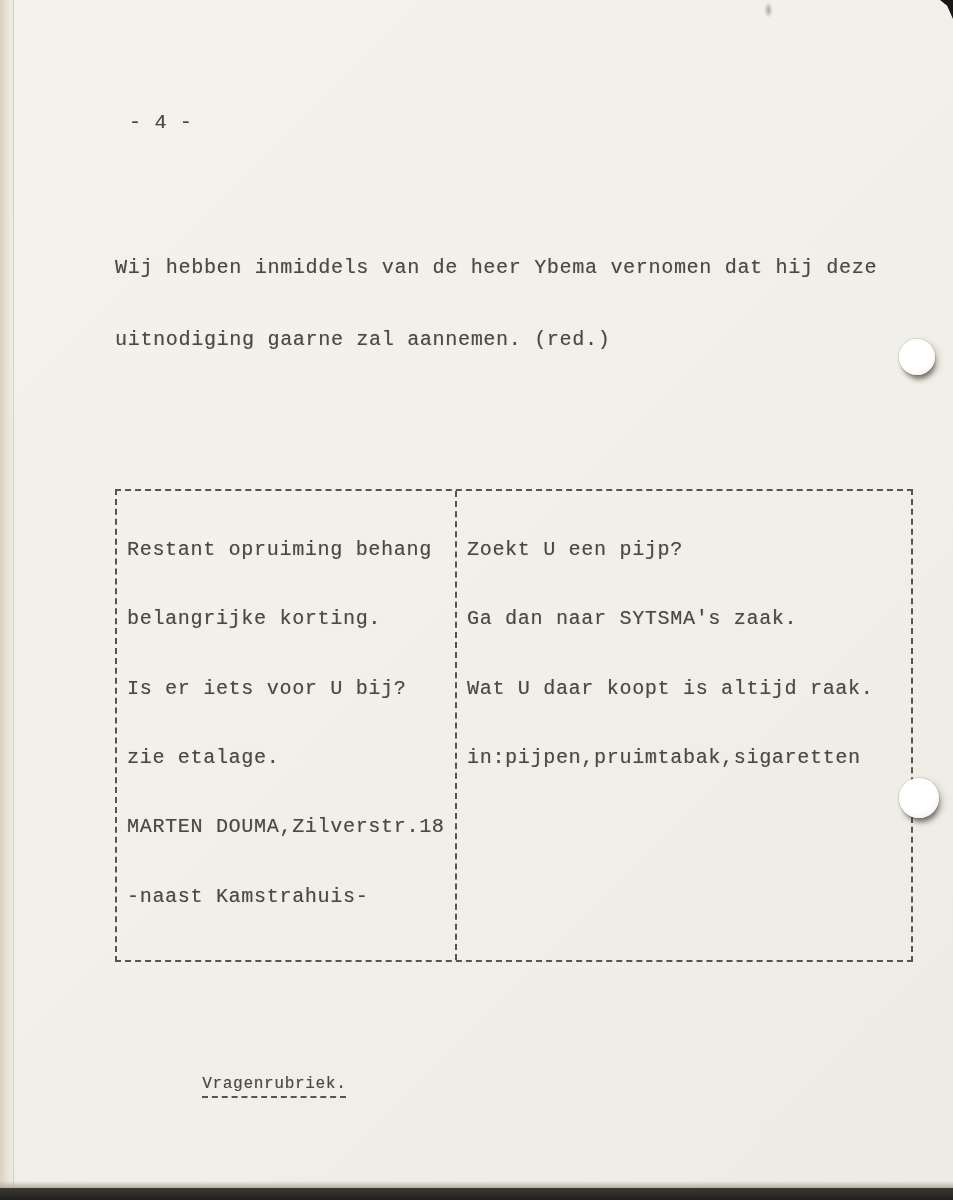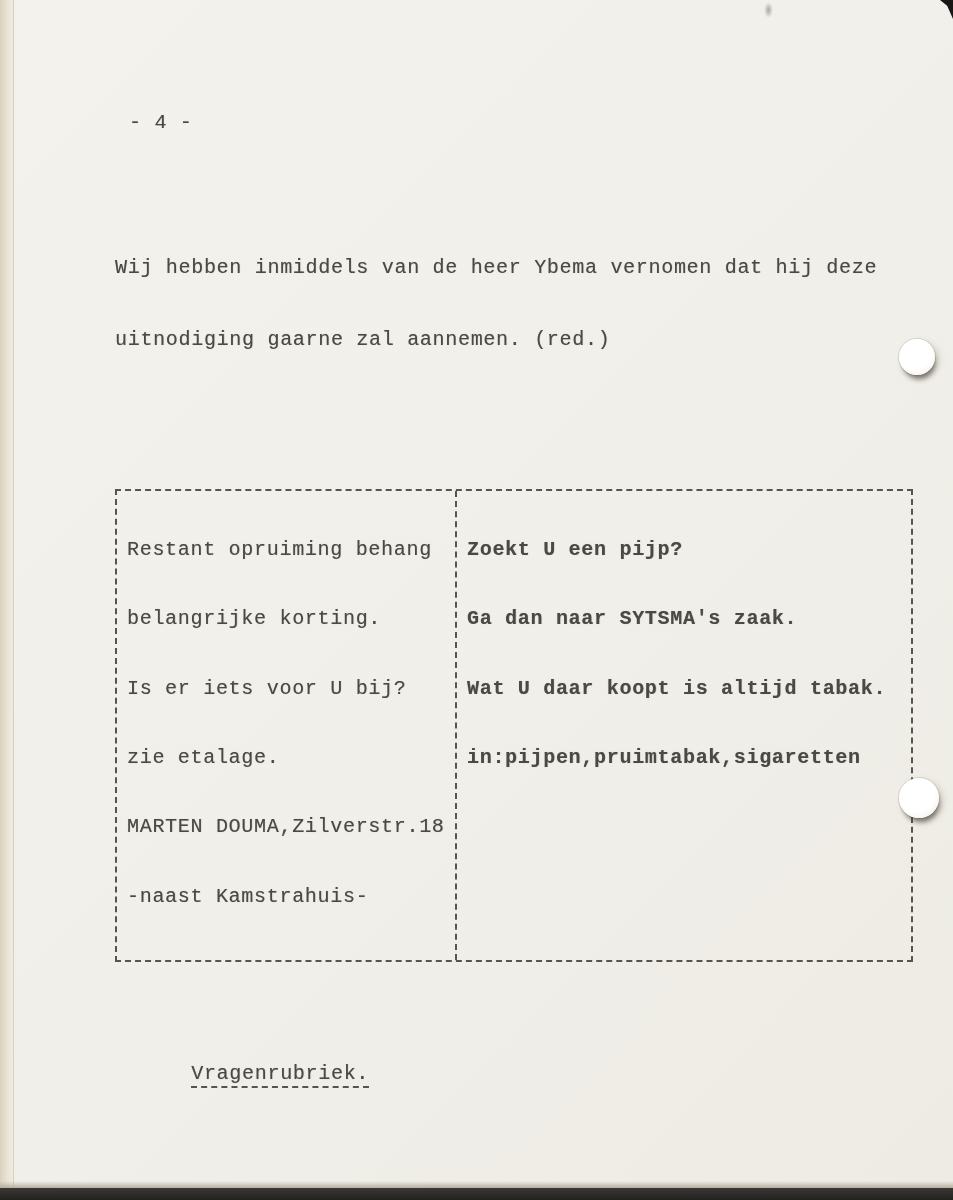--- a/index.html
+++ b/index.html
@@ -52,23 +52,23 @@
     white-space:pre-wrap;
   }
   .pagenum{padding-left:14px;}
   .line{min-height:24.2px;}
   .adbox{
     display:flex;margin-top:15px;margin-bottom:3px;
     border:2px dashed #57544e;
     line-height:22.6px;
   }
   .ad-left{width:324px;flex:none;padding:3px 4px 5px 10px;border-right:2px dashed #57544e;}
-  .ad-right{flex:1;padding:3px 4px 5px 10px;font-weight:bold;}
+  .ad-right{flex:1;padding:3px 4px 5px 10px;}
   .heading{
-    display:inline-block;margin:0;font-size:20px;font-weight:normal;
+    display:inline-block;margin:11px;font-size:16px;font-weight:normal;
     border-bottom:2px dashed #57544e;padding-bottom:1px;line-height:22px;
   }
 </style>
 </head>
 <body>
 
 <div class="page">
   <div class="left-edge"></div>
   <div class="top-squiggle"></div>
   <div class="corner-mark"></div>
@@ -87,21 +87,21 @@
         <div class="line">Restant opruiming behang</div>
         <div class="line">belangrijke korting.</div>
         <div class="line">Is er iets voor U bij?</div>
         <div class="line">zie etalage.</div>
         <div class="line">MARTEN DOUMA,Zilverstr.18</div>
         <div class="line">-naast Kamstrahuis-</div>
       </div>
       <div class="ad-right">
         <div class="line">Zoekt U een pijp?</div>
         <div class="line">Ga dan naar SYTSMA's zaak.</div>
-        <div class="line">Wat U daar koopt is altijd tabak.</div>
+        <div class="line">Wat U daar koopt is altijd raak.</div>
         <div class="line">in:pijpen,pruimtabak,sigaretten</div>
       </div>
     </div>
 
     <div>
       <h2 class="heading">Vragenrubriek.</h2>
 
       
 
       

